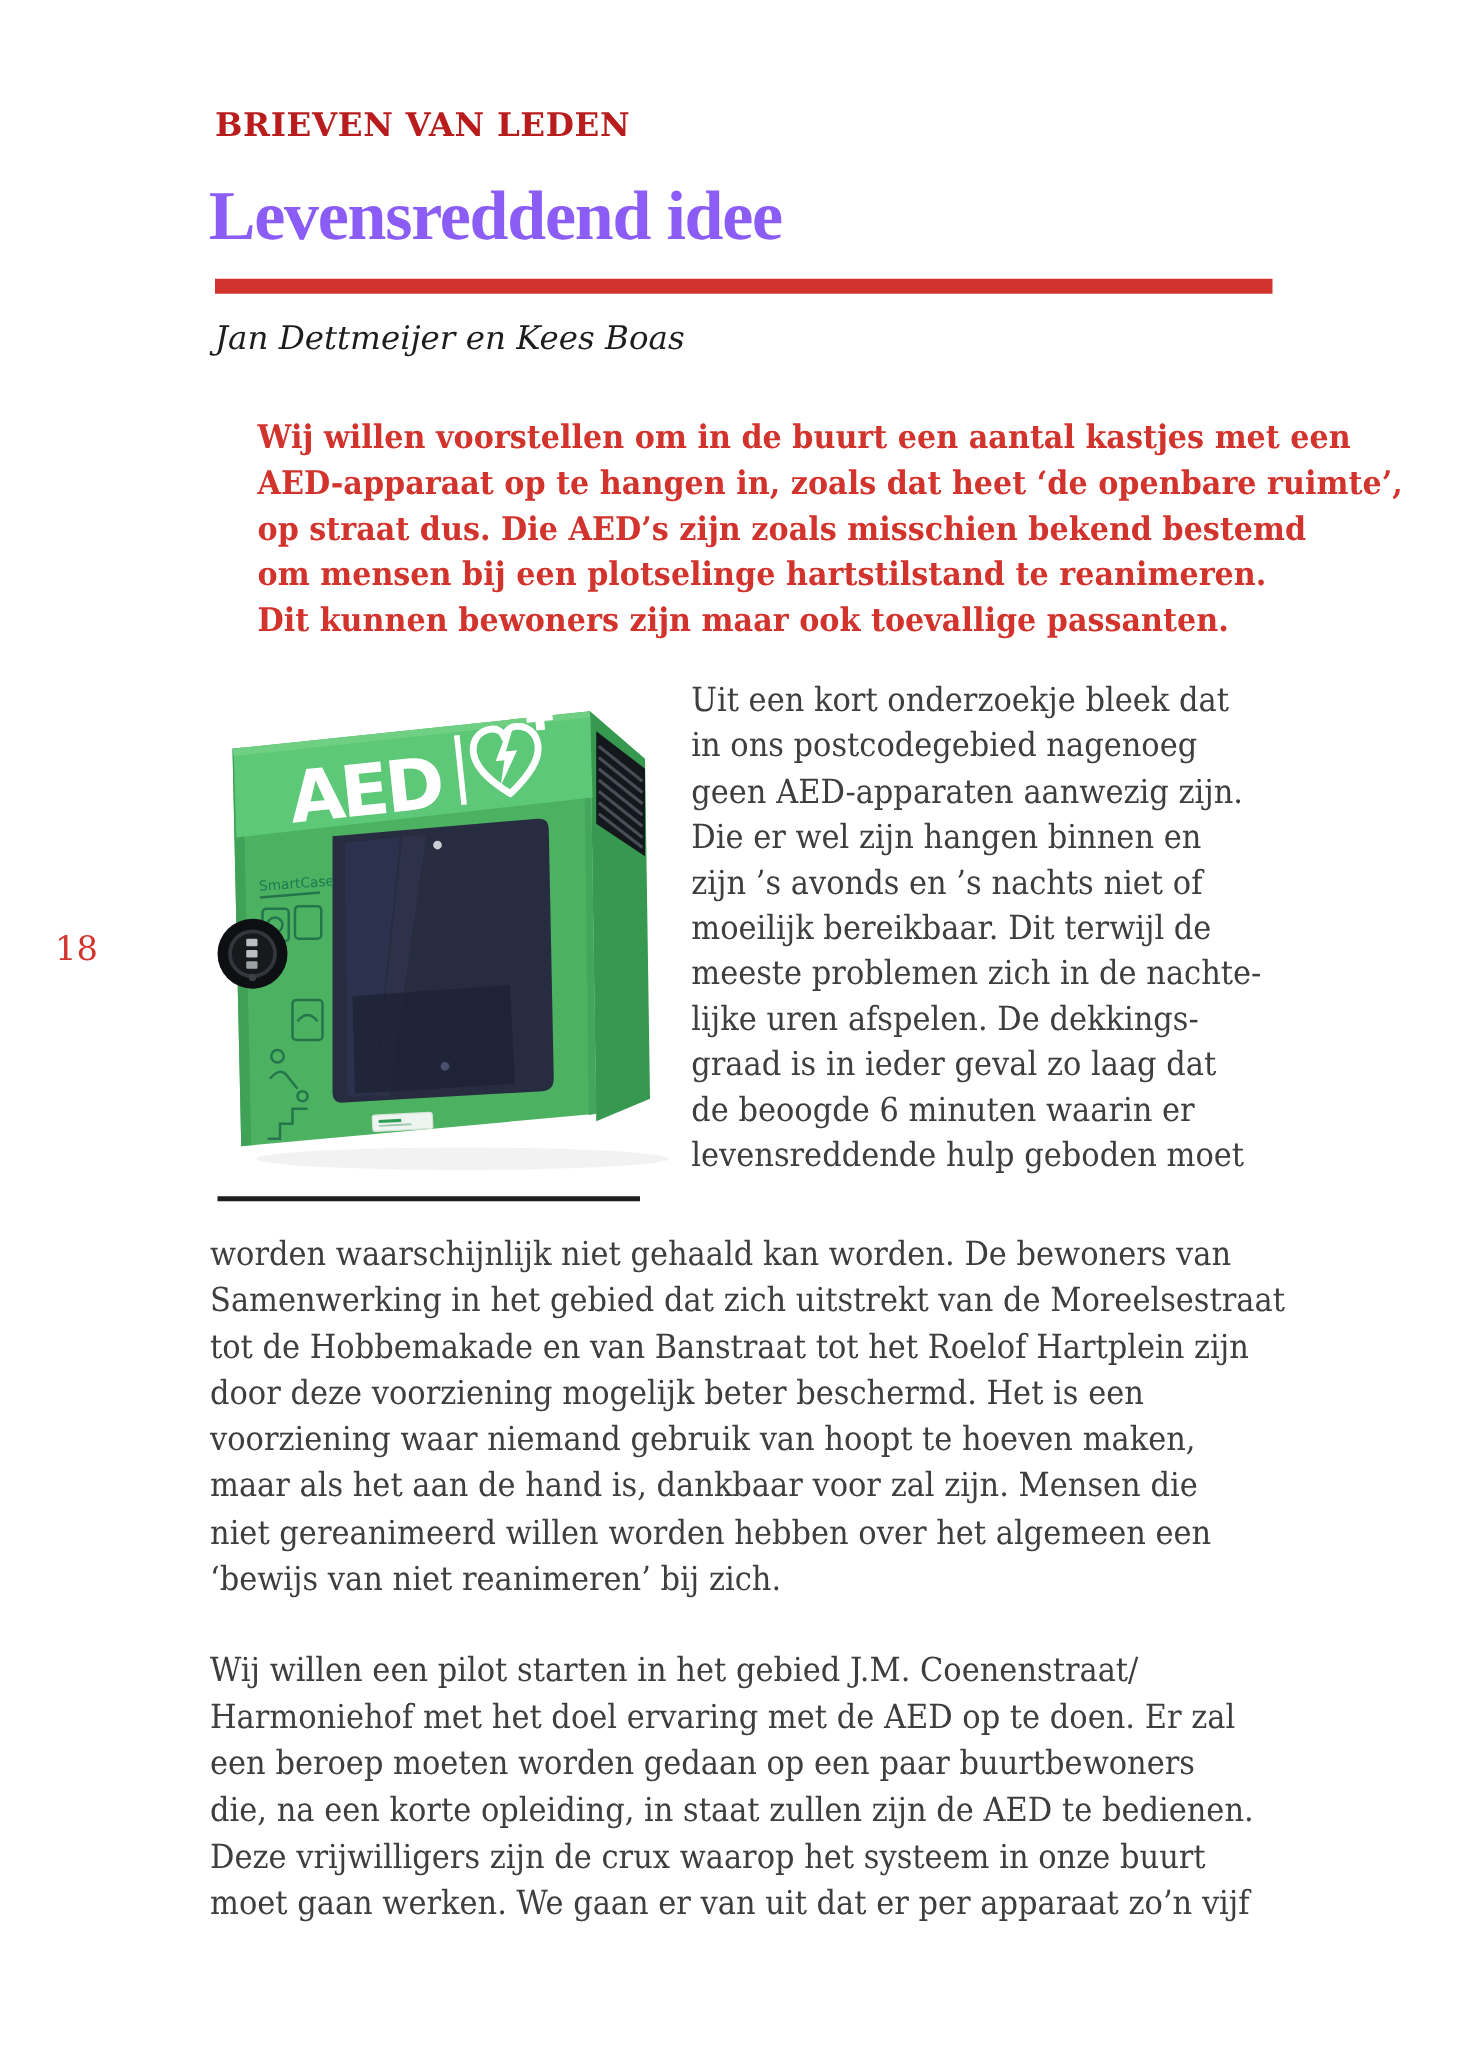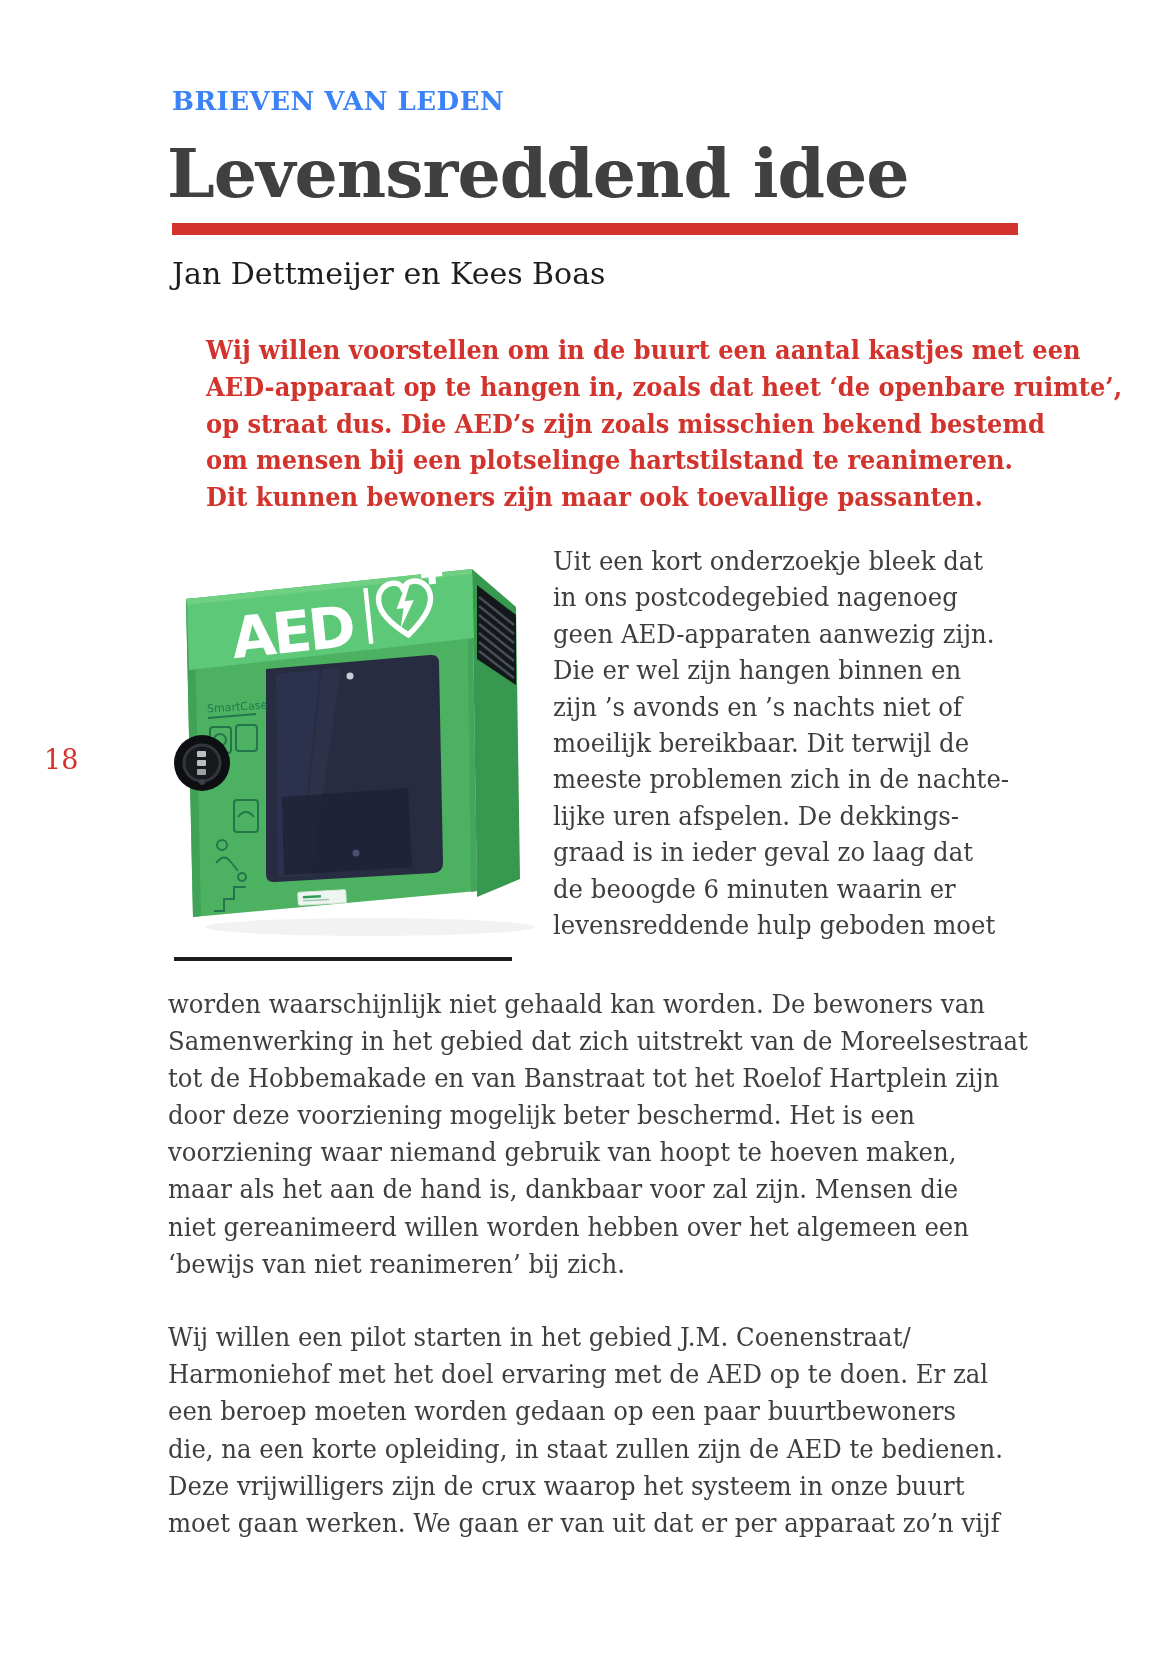--- a/index.html
+++ b/index.html
@@ -3,28 +3,28 @@
 <meta charset="utf-8">
 <style>
   html,body{margin:0;padding:0;background:#ffffff;}
   #page{
     position:relative;width:1166px;height:1654px;background:#fff;overflow:hidden;
     font-family:"DejaVu Serif",serif;color:#3e3e3d;
   }
   .abs{position:absolute;}
   .kicker{
     left:172px;top:86px;font-weight:700;font-size:26px;line-height:30px;
-    color:#3b82f6;letter-spacing:0.5px;
+    color:#b91c1c;letter-spacing:0.5px;
   }
   .title{
-    left:167px;top:133px;font-weight:700;font-size:68px;line-height:80px;
-    color:#404040;letter-spacing:-1px;white-space:nowrap;
+    left:167px;top:133px;font-weight:700;font-size:56px;line-height:80px;
+    color:#8b5cf6;letter-spacing:-1px;white-space:nowrap;font-family:Liberation Serif, serif;
   }
   .title-rule{left:172px;top:223px;width:846px;height:12px;background:#d2332c;}
-  .byline{left:172px;top:256px;font-size:30px;color:#1d1d1b;white-space:nowrap;}
+  .byline{left:172px;top:256px;font-style:italic;font-size:26px;color:#1d1d1b;white-space:nowrap;}
   .intro{
     left:206px;top:332px;color:#d2332c;font-weight:700;font-size:26px;line-height:36.8px;
     transform:scaleX(.93);transform-origin:0 0;
   }
   .pagenum{left:44px;top:744px;font-size:27px;color:#d2332c;}
   .bodytext{font-size:26.5px;color:#3e3e3d;transform:scaleX(.92);transform-origin:0 0;}
   .column{left:553px;top:543px;line-height:36.4px;}
   .fullpara{left:168px;top:985px;line-height:37.1px;}
   .para2{left:168px;top:1318px;line-height:37.2px;}
   .lines>div{white-space:nowrap;}

